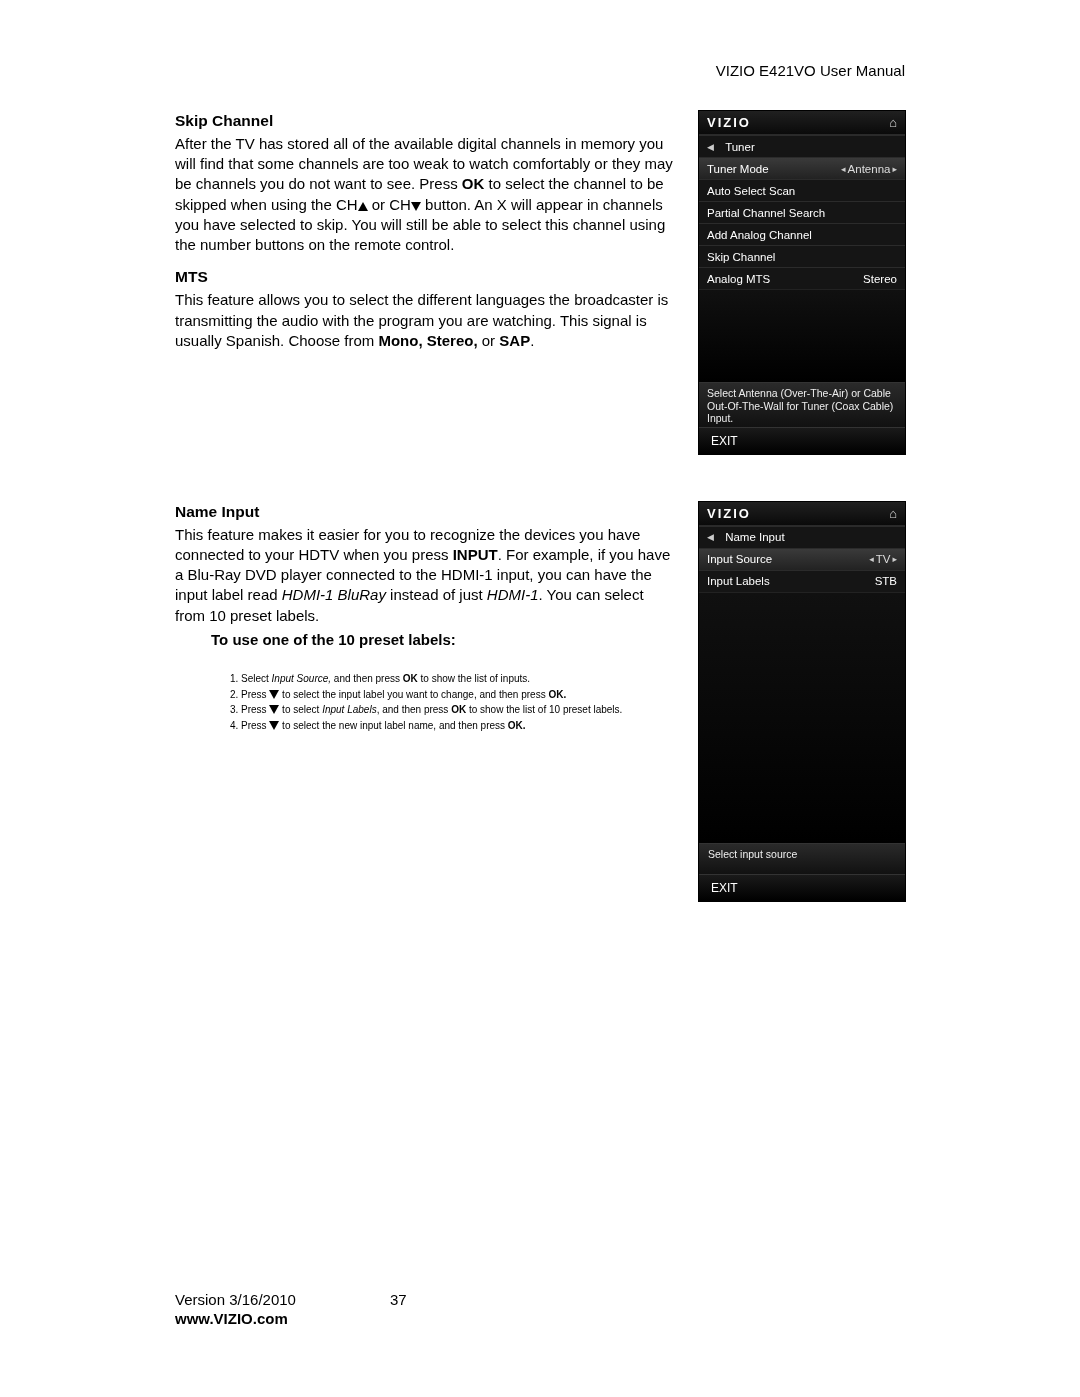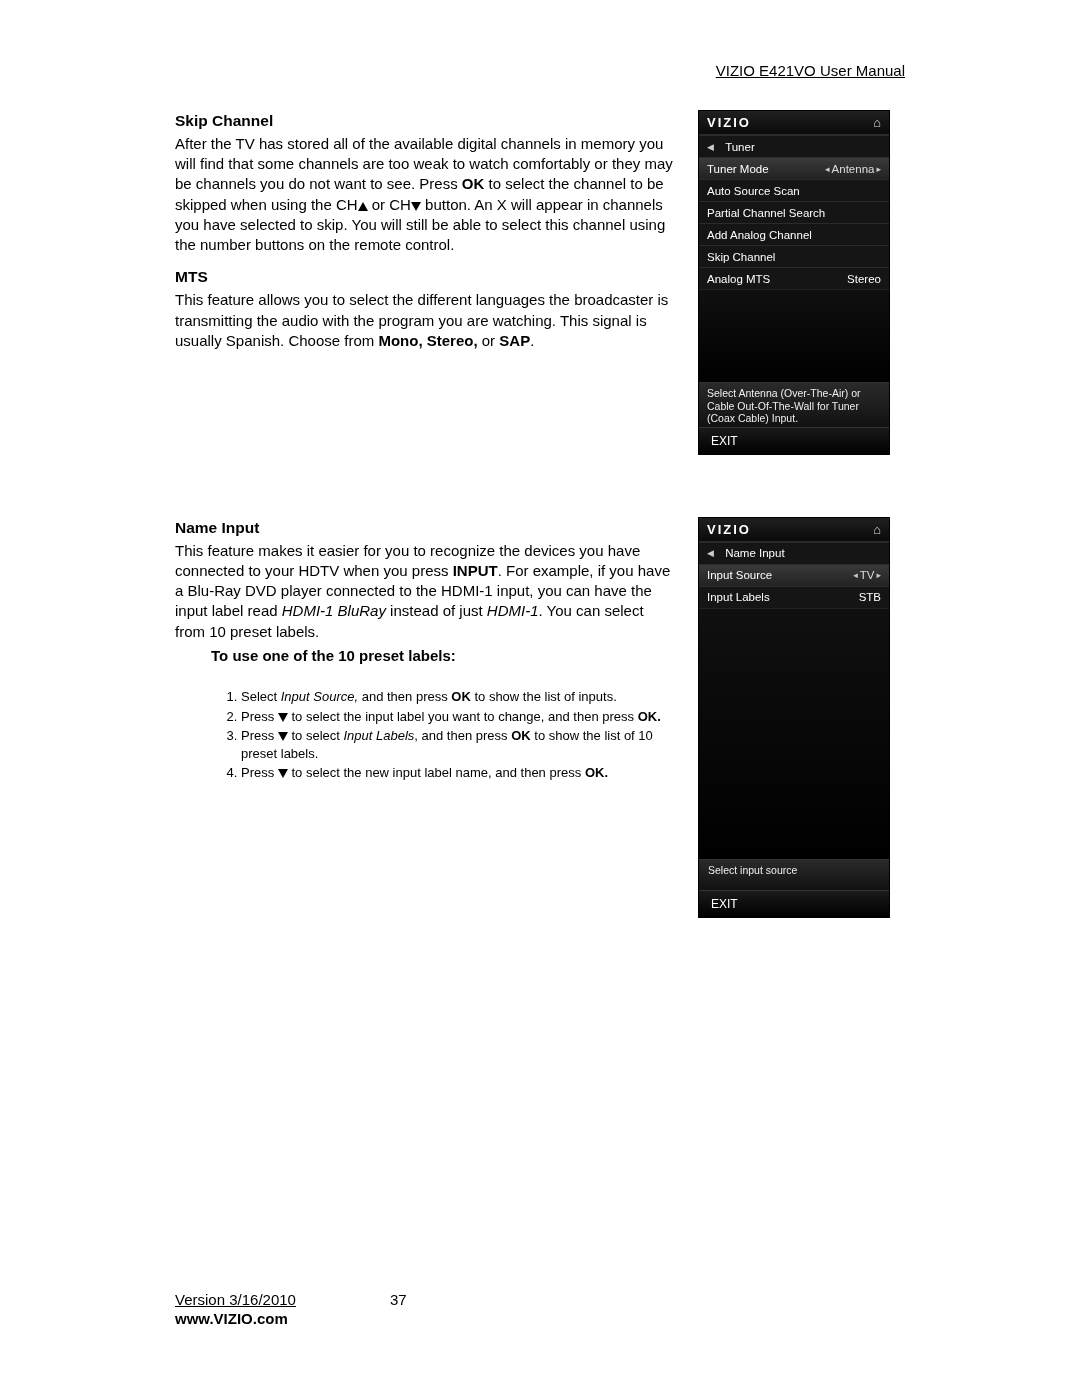--- a/index.html
+++ b/index.html
@@ -14,21 +14,20 @@
     width: 1080px;
     min-height: 1397px;
     position: relative;
     box-sizing: border-box;
     padding: 62px 175px 80px 175px;
   }
   .header-right {
     text-align: right;
     font-size: 15px;
     margin-bottom: 32px;
-    text-decoration: underline;
   }
   .content {
     display: flex;
     align-items: flex-start;
   }
   .left-col {
     flex: 1;
     padding-right: 24px;
     font-size: 15px;
     line-height: 1.35;
@@ -52,31 +51,31 @@
     display: inline-block;
     width: 0; height: 0;
     vertical-align: -1px;
   }
   .arrowtri.up   { border-left: 5px solid transparent; border-right: 5px solid transparent; border-bottom: 9px solid #000; }
   .arrowtri.down { border-left: 5px solid transparent; border-right: 5px solid transparent; border-top: 9px solid #000; }
 
   ol.steps {
     margin: 22px 0 0 0;
     padding-left: 66px;
-    font-size: 13px;
+    font-size: 10px;
   }
   ol.steps li { margin-bottom: 2px; }
 
   
   .menu {
-    width: 190px;
+    width: 206px;
     background: #000;
     color: #fff;
     font-size: 12px;
-    margin-bottom: 46px;
+    margin-bottom: 30px;
     box-shadow: 0 0 0 1px #000;
   }
   .menu .topbar {
     display: flex;
     justify-content: space-between;
     align-items: center;
     padding: 4px 8px;
     background: linear-gradient(#202020,#0a0a0a);
     border-bottom: 1px solid #2a2a2a;
   }
@@ -136,21 +135,21 @@
   .page-footer {
     position: absolute;
     bottom: 70px;
     left: 175px;
     right: 175px;
     font-size: 15px;
   }
   .page-footer .line1 {
     display: flex;
   }
-  .page-footer .ver { width: 215px; text-decoration: underline; }
+  .page-footer .ver { width: 215px; }
   .page-footer .pnum { }
   .page-footer .url {
     font-weight: bold;
     margin-top: 2px;
   }
 </style>
 </head>
 <body>
 
 <div class="page">
@@ -183,21 +182,21 @@
         </div>
         <div class="row highlight">
           <span>Tuner Mode</span>
           <span class="right">
               <span class="lt-arrow">◂</span>
               <span>Antenna</span>
               <span class="rt-arrow">▸</span>
             </span>
         </div>
         <div class="row">
-            <span>Auto Source Scan</span>
+            <span>Auto Select Scan</span>
           </div>
         <div class="row">
             <span>Partial Channel Search</span>
           </div>
         <div class="row">
             <span>Add Analog Channel</span>
           </div>
         <div class="row">
             <span>Skip Channel</span>
           </div>

